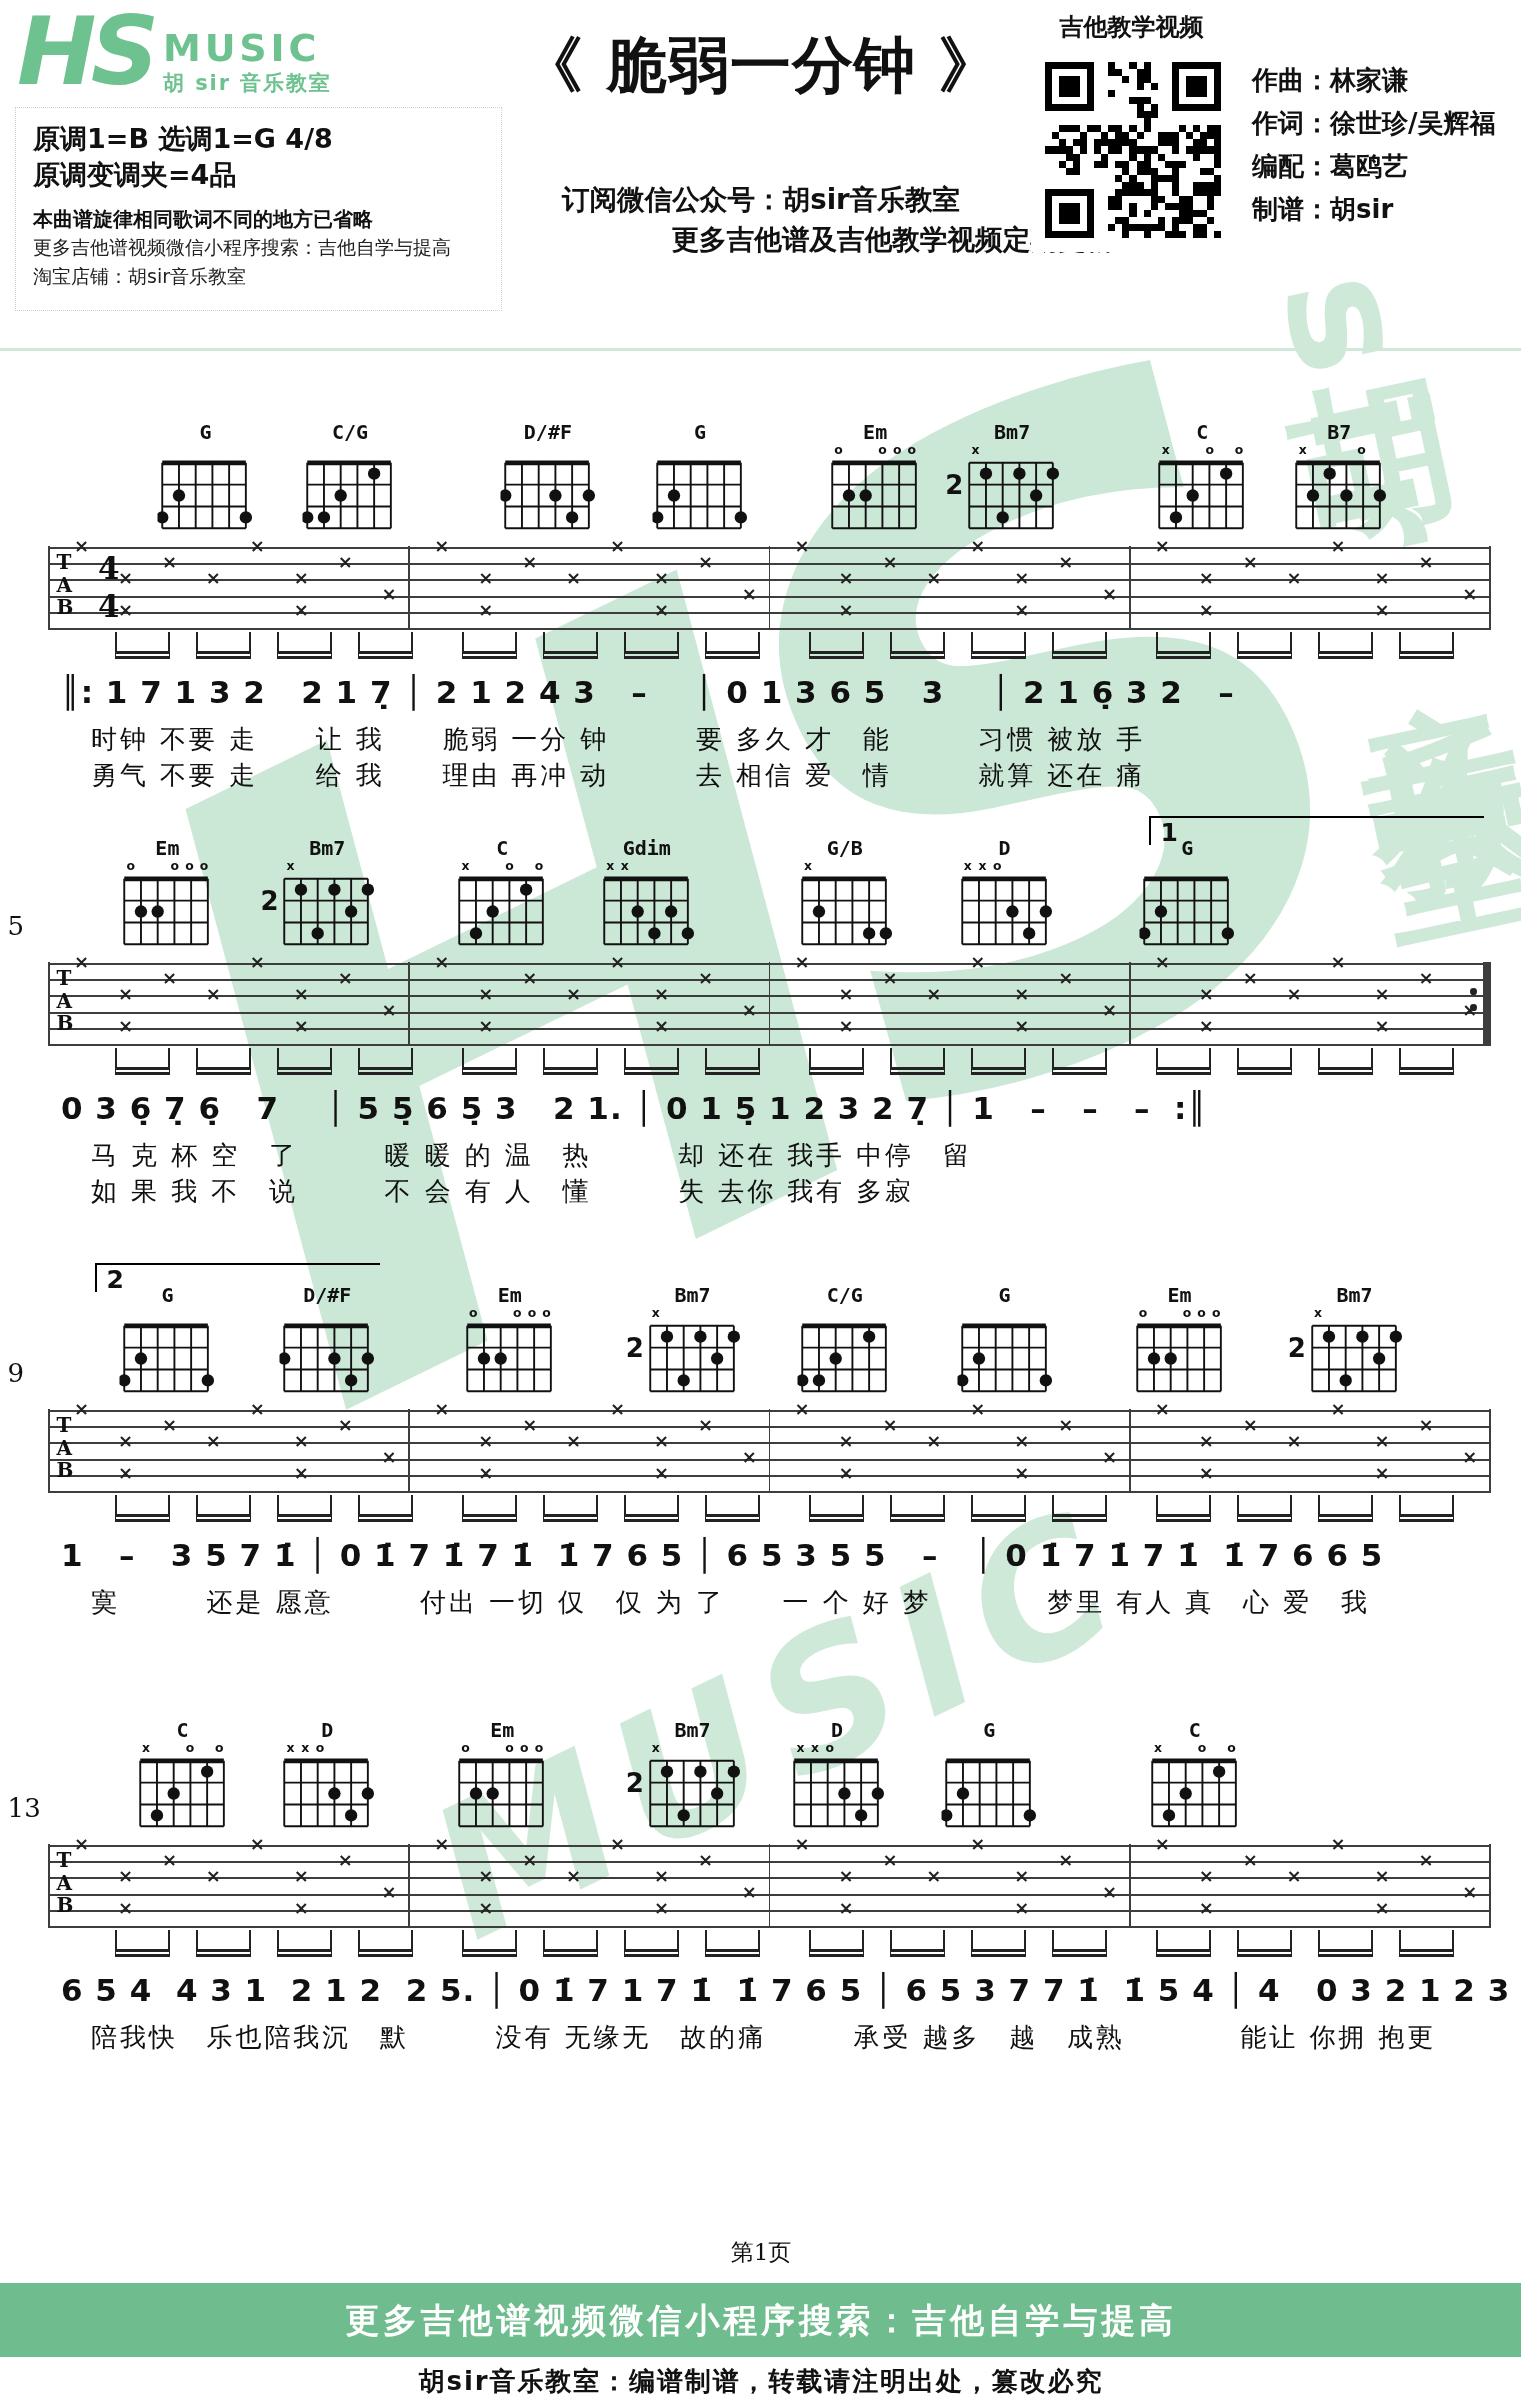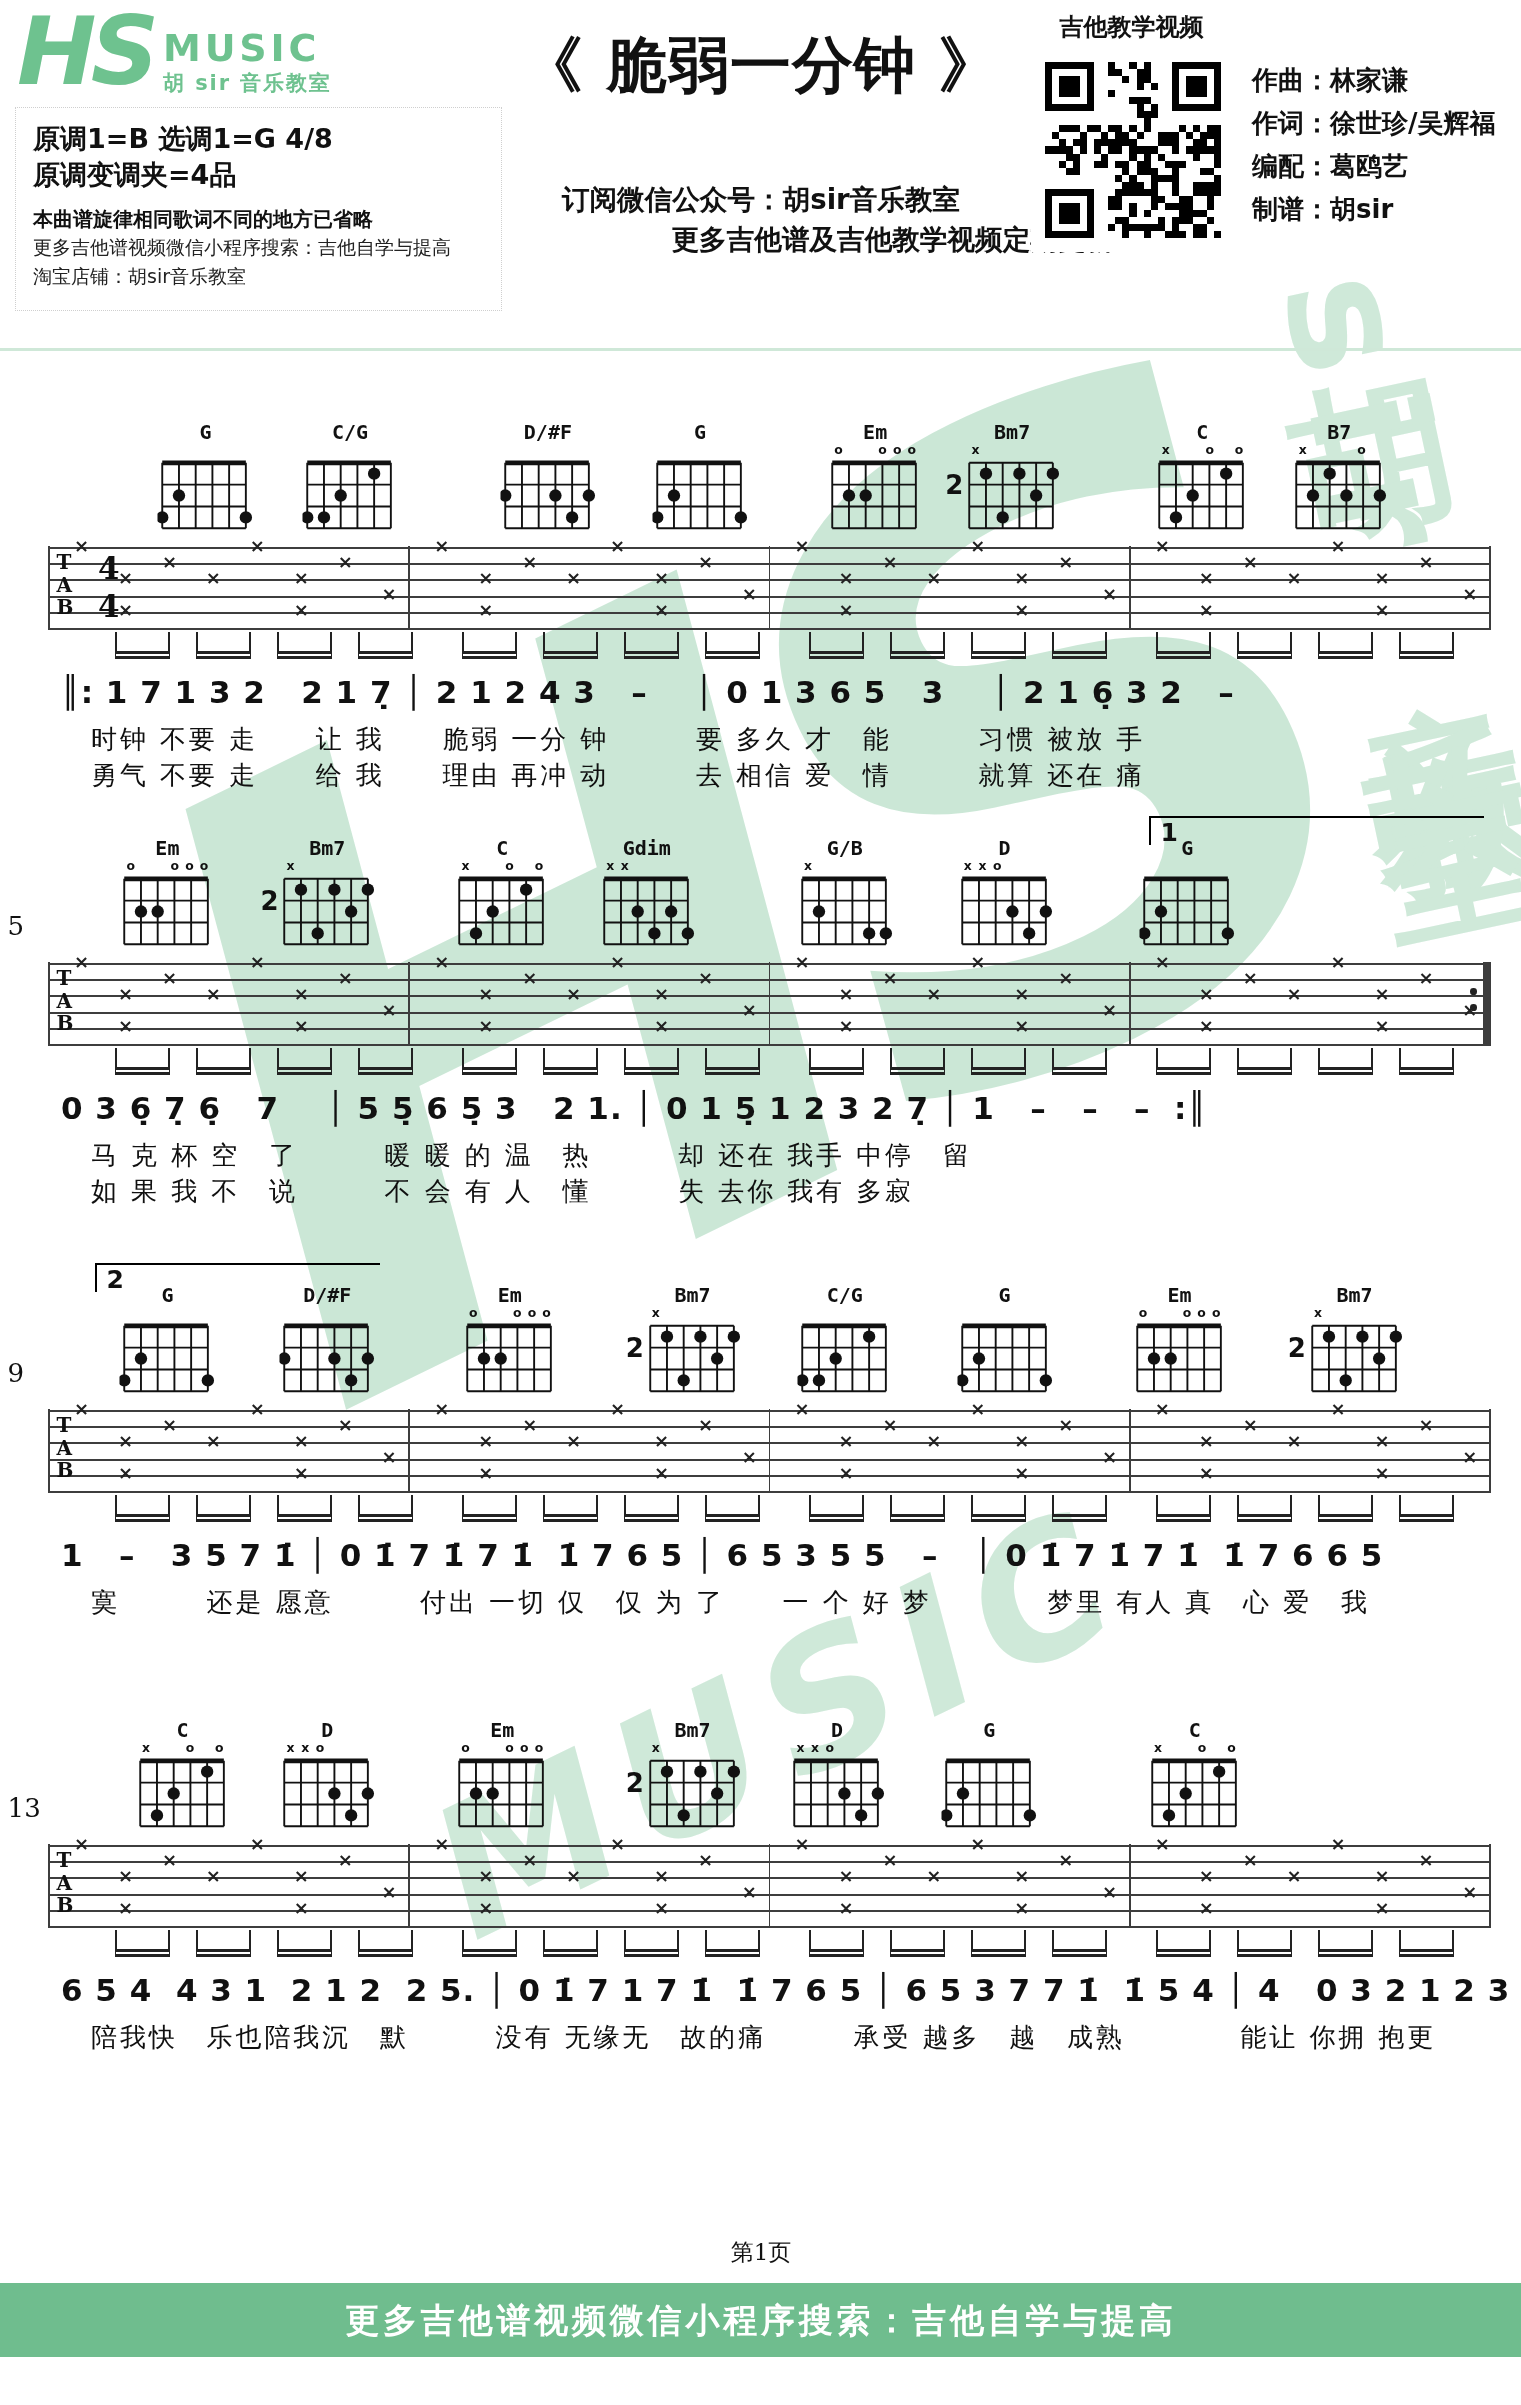--- a/index.html
+++ b/index.html
@@ -1442,14 +1442,15 @@
             <div class="bg"></div>
           </div>
         </div>
         <div class="melody">6 5 4  4 3 1  2 1 2  2 5. │ 0 1̇ 7 1 7 1̇  1̇ 7 6 5 │ 6 5 3 7 7 1̇  1̇ 5 4 │ 4   0 3 2 1 2 3 2</div>
         <div class="lyr l0">陪我快　乐也陪我沉　默　　　没有 无缘无　故的痛　　　承受 越多　越　成熟　　　　能让 你拥 抱更</div>
       </section>
     </div>
 
   <div class="pagenum">第1页</div>
   <div class="banner">更多吉他谱视频微信小程序搜索：吉他自学与提高</div>
+  <div class="note">胡sir音乐教室：编谱制谱，转载请注明出处，篡改必究</div>
 </div>
 
 
 </body></html>

